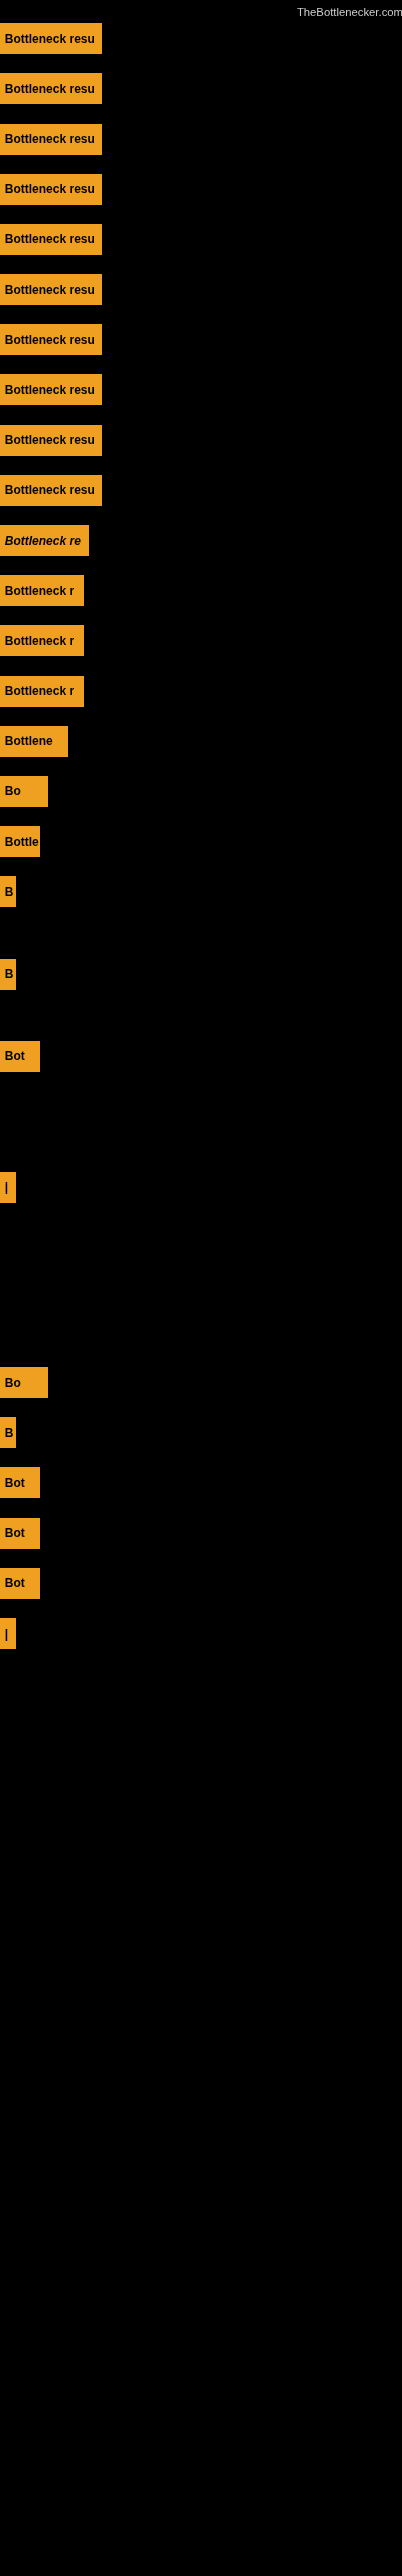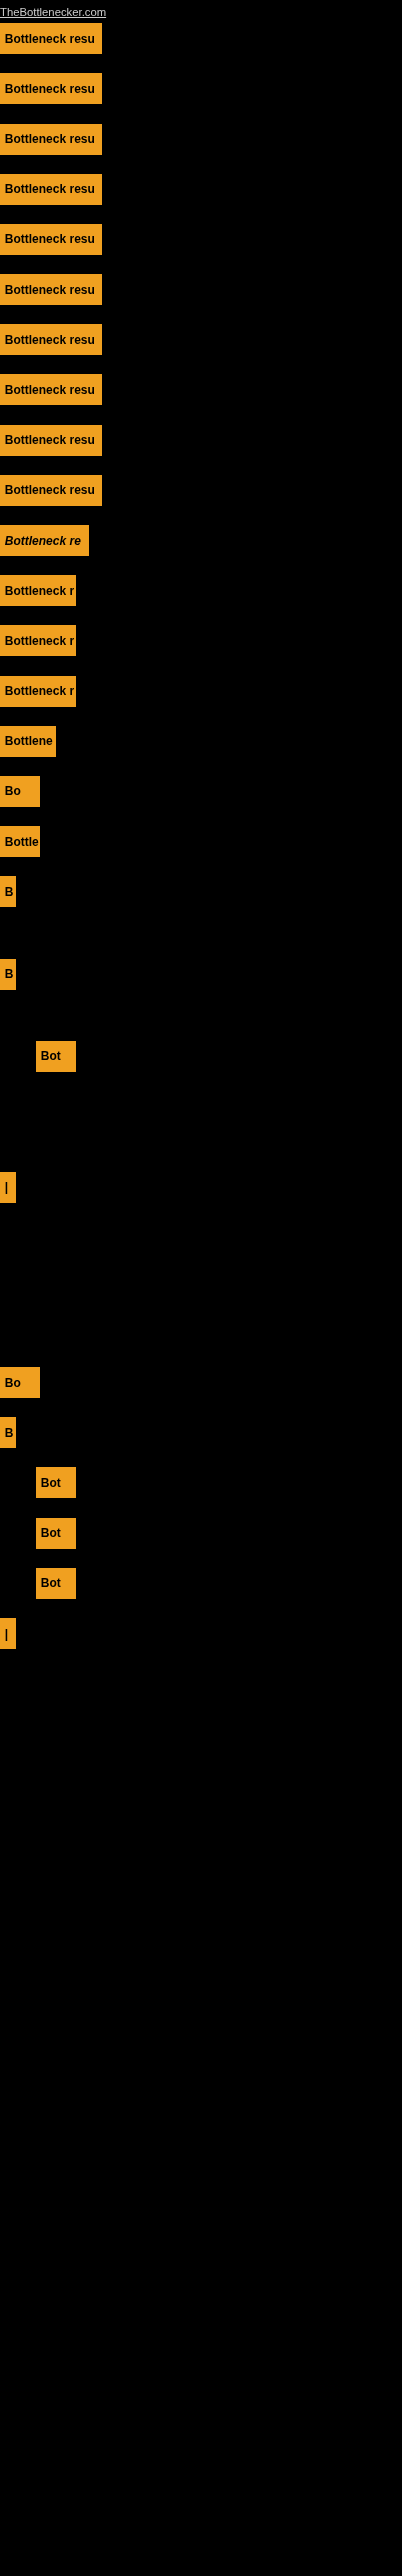--- a/index.html
+++ b/index.html
@@ -12,24 +12,23 @@
       background-color: #000000;
       width: 403px;
       min-height: 2576px;
       font-family: Arial, sans-serif;
       position: relative;
     }
 
     .site-title {
       color: #cccccc;
       font-size: 11.3px;
-      text-align: left;
+      text-align: right;
       padding: 6.4px 0 3.2px 0;
       display: block;
-      text-decoration: underline;
     }
 
     .bottleneck-item {
       display: flex;
       align-items: stretch;
       margin: 1.6px 0;
       height: 31px;
     }
 
     .bottleneck-label {
@@ -46,25 +45,25 @@
     }
 
     .bottleneck-bar {
       background-color: #000000;
       flex: 1;
     }
 
     
     .w-full { width: 102px; }
     .w-110 { width: 89px; font-style: italic; }
-    .w-95 { width: 76px; }
-    .w-80 { width: 56px; }
+    .w-95 { width: 84px; }
+    .w-80 { width: 68px; }
     .w-65 { width: 40px; }
-    .w-50 { width: 40px; margin-left: 36px; }
-    .w-35 { width: 40px; }
+    .w-50 { width: 40px; }
+    .w-35 { width: 48px; }
     .w-20 { width: 16px; }
     .w-15 { width: 12px; }
 
     .spacer {
       height: 16px;
     }
 
     .large-spacer {
       height: 48px;
     }

